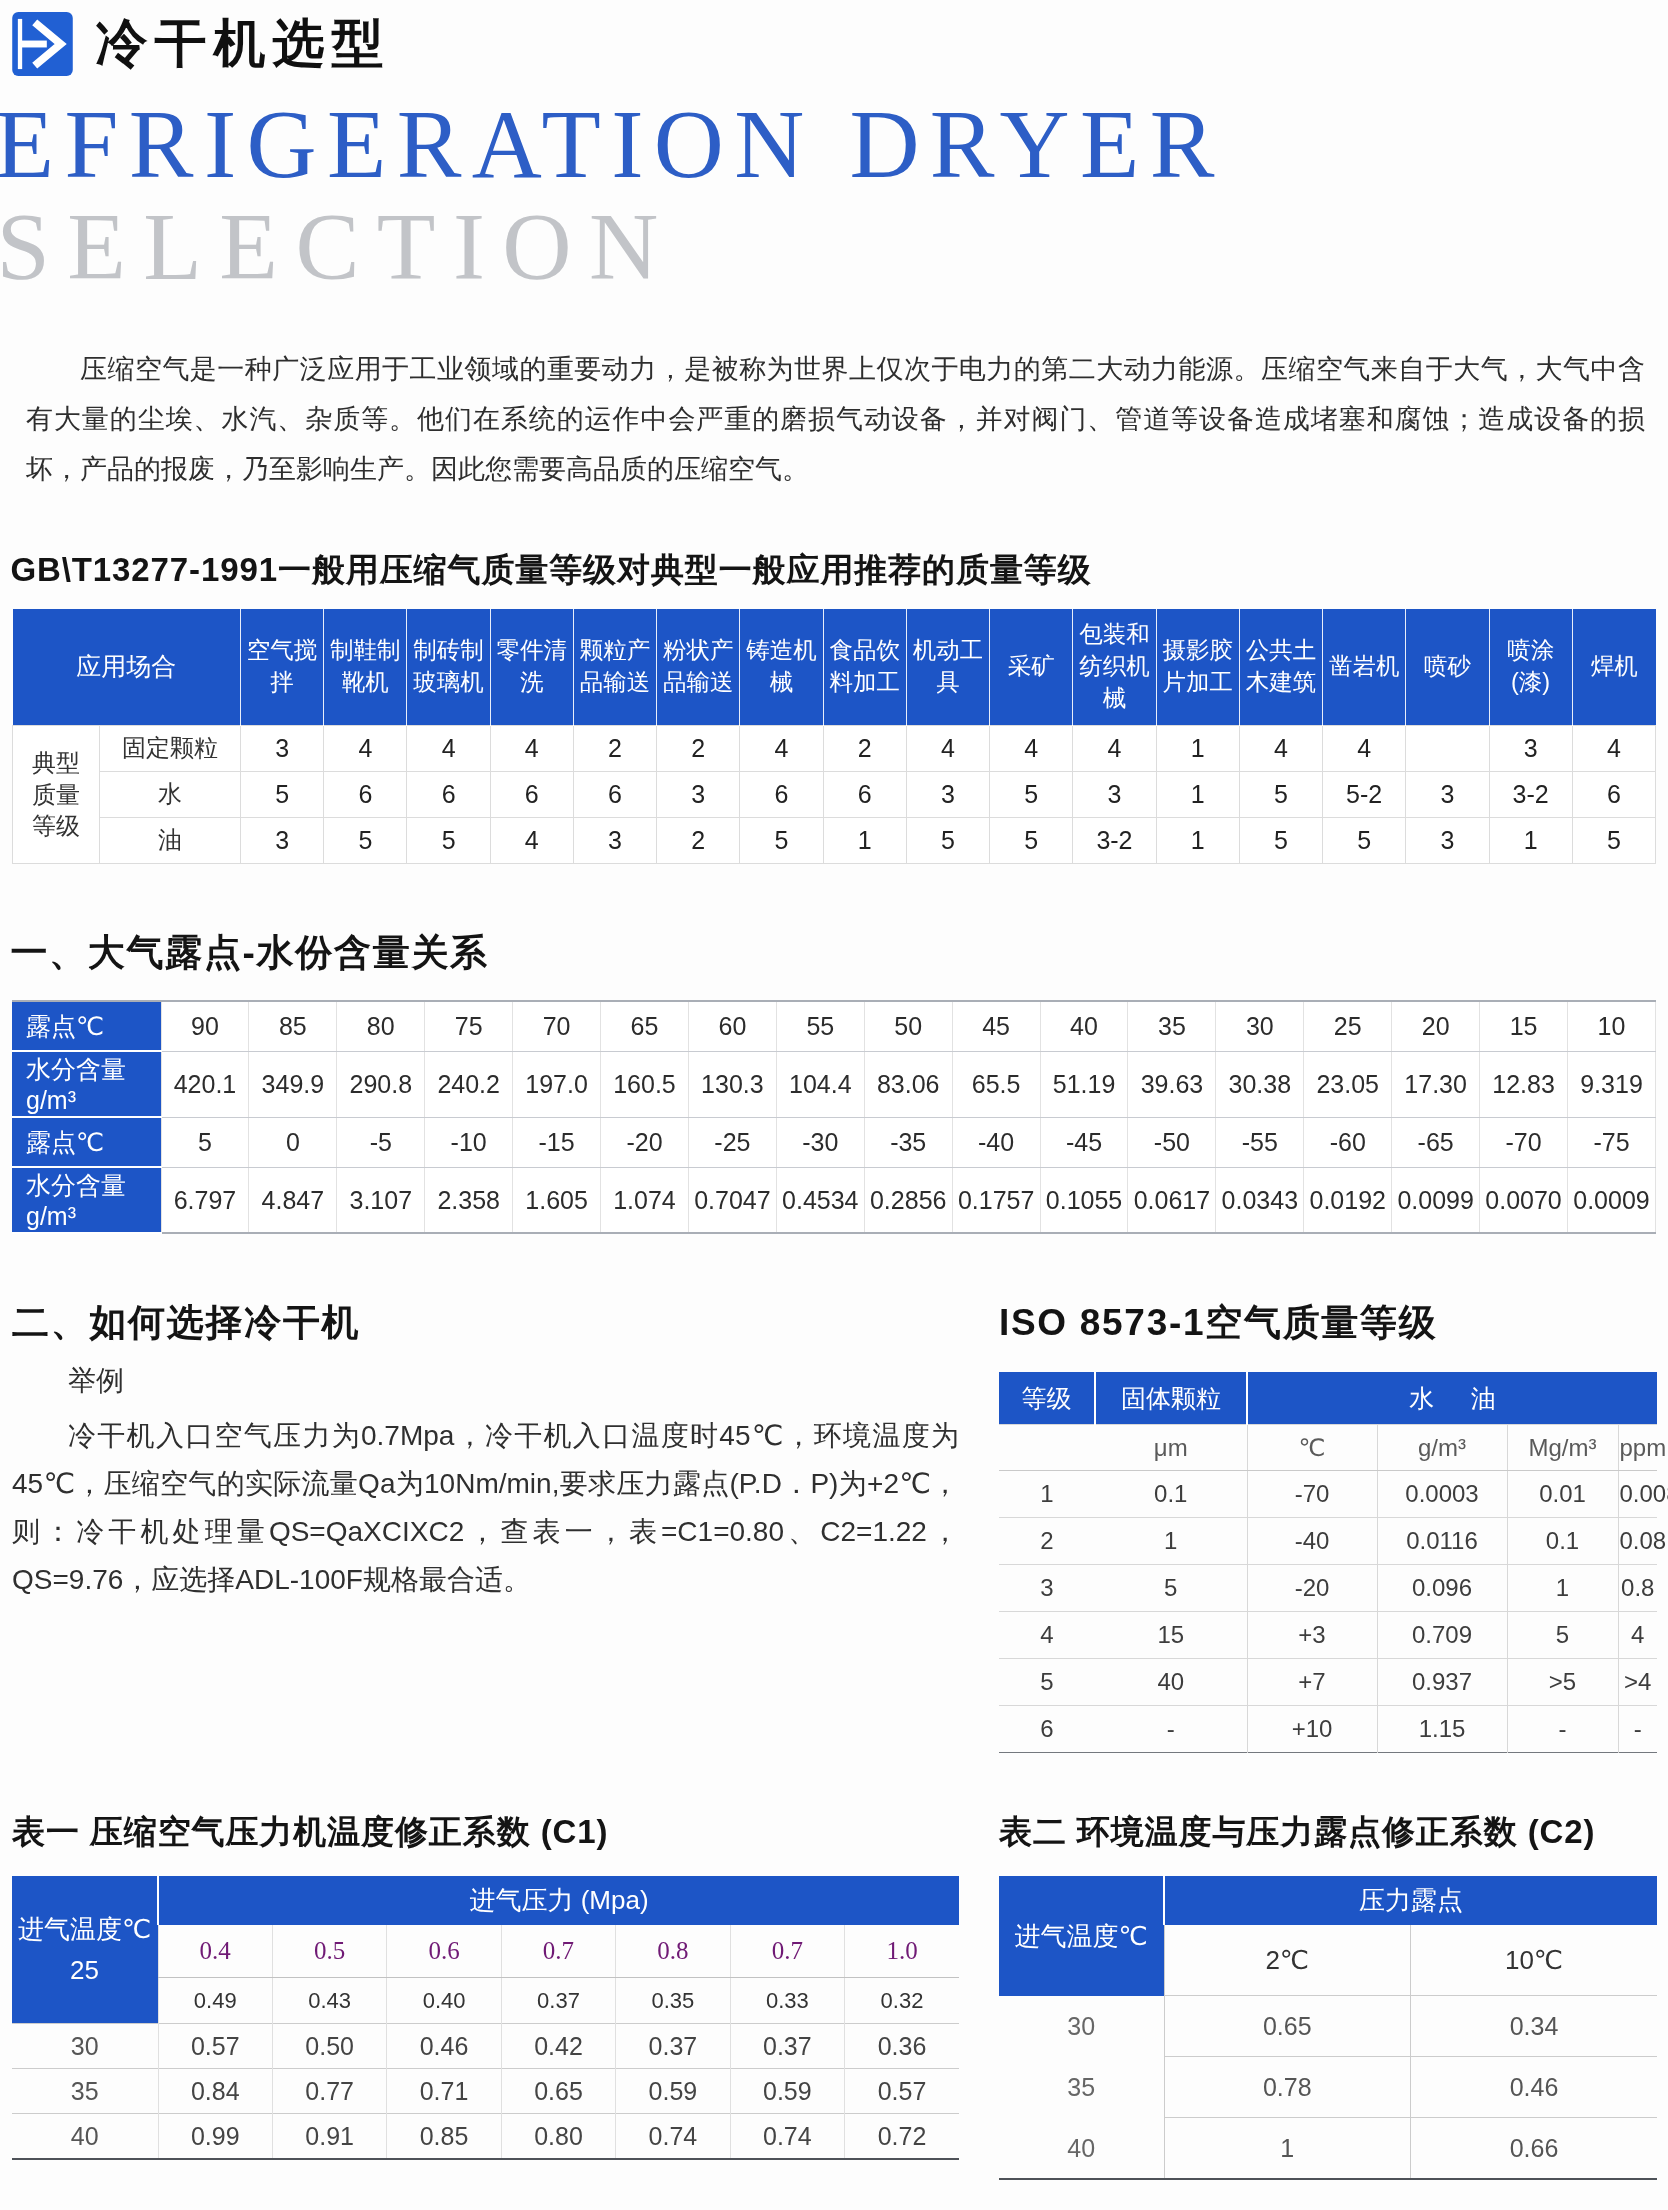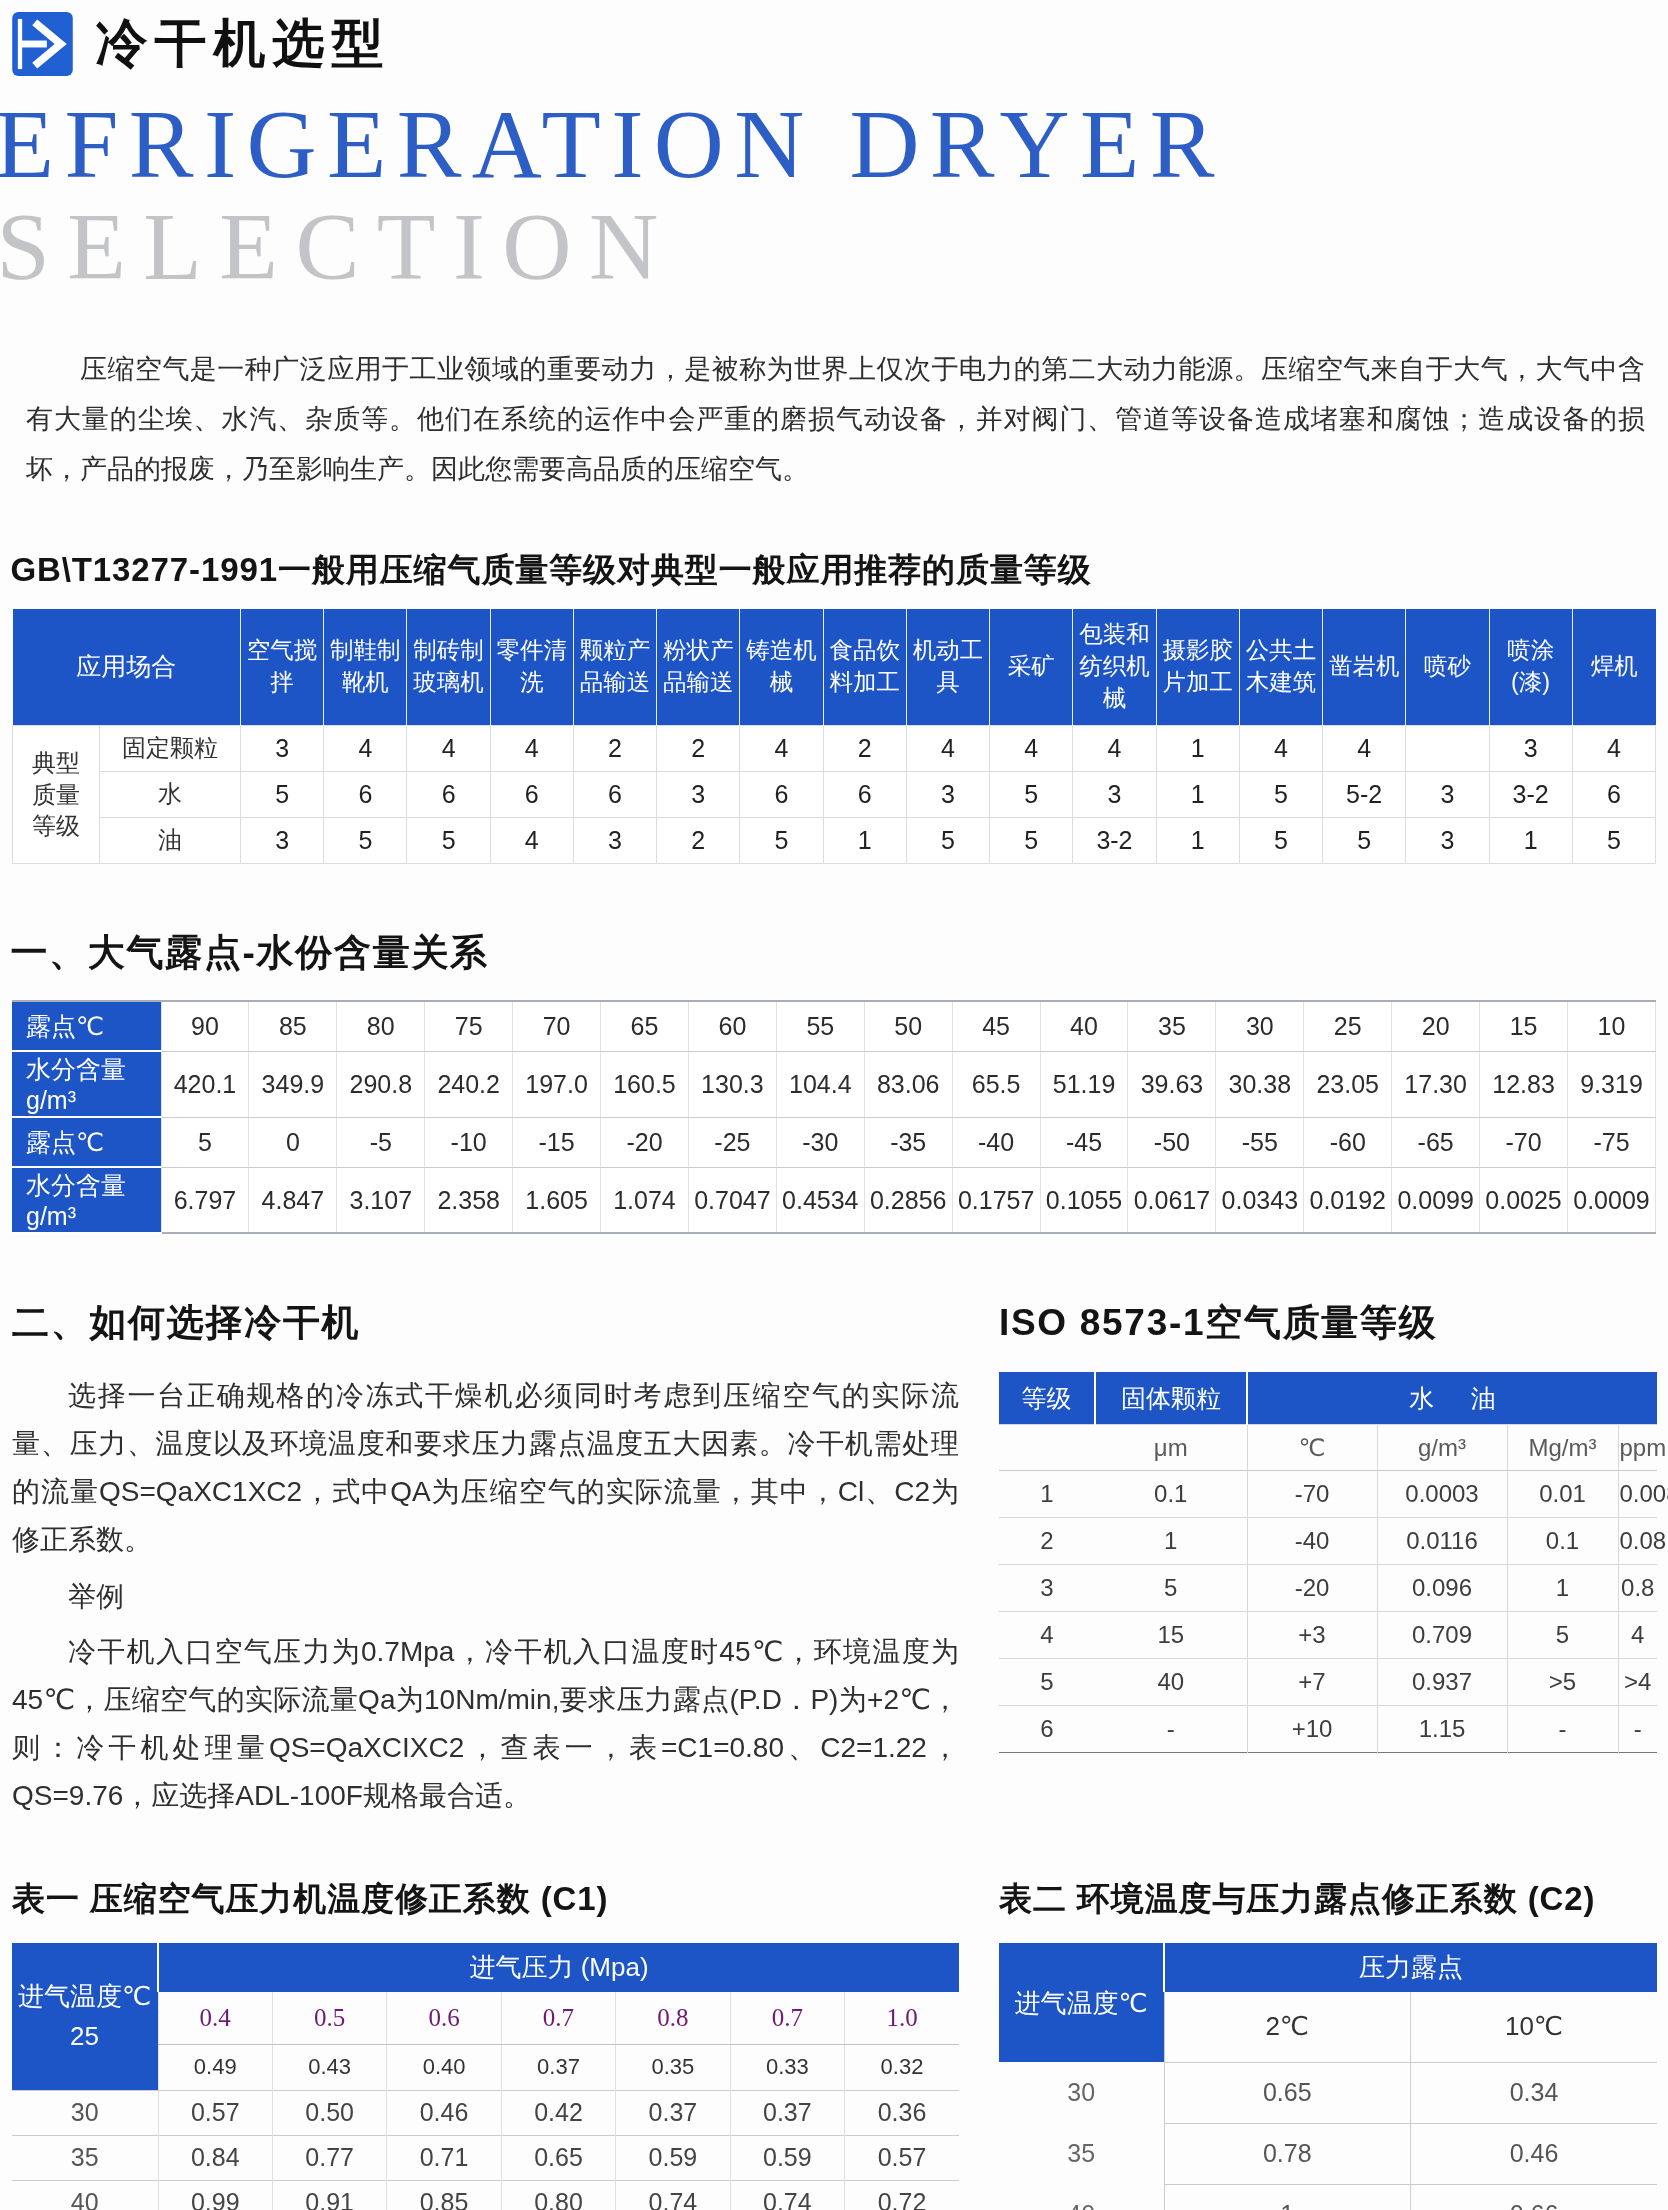--- a/index.html
+++ b/index.html
@@ -299,30 +299,29 @@
           <td>1.074</td>
           <td>0.7047</td>
           <td>0.4534</td>
           <td>0.2856</td>
           <td>0.1757</td>
           <td>0.1055</td>
           <td>0.0617</td>
           <td>0.0343</td>
           <td>0.0192</td>
           <td>0.0099</td>
-          <td>0.0025</td>
+          <td>0.0070</td>
           <td>0.0009</td>
         </tr>
       </tbody>
     </table>
 
   <div class="twocol">
     <div class="col-left">
       <h2 class="h-in">二、如何选择冷干机</h2>
-      <p class="para indent">选择一台正确规格的冷冻式干燥机必须同时考虑到压缩空气的实际流量、压力、温度以及环境温度和要求压力露点温度五大因素。冷干机需处理的流量QS=QaXC1XC2，式中QA为压缩空气的实际流量，其中，Cl、C2为修正系数。</p>
       <p class="example">举例</p>
       <p class="para indent" style="margin-top:7px;">冷干机入口空气压力为0.7Mpa，冷干机入口温度时45℃，环境温度为45℃，压缩空气的实际流量Qa为10Nm/min,要求压力露点(P.D．P)为+2℃，则：冷干机处理量QS=QaXCIXC2，查表一，表=C1=0.80、C2=1.22，QS=9.76，应选择ADL-100F规格最合适。</p>
     </div>
     <div class="col-right">
       <h2 class="h-in">ISO 8573-1空气质量等级</h2>
       <table class="iso">
           <colgroup>
             <col style="width: 96px;">
             <col style="width: 152px;">
             <col style="width: 130px;">

